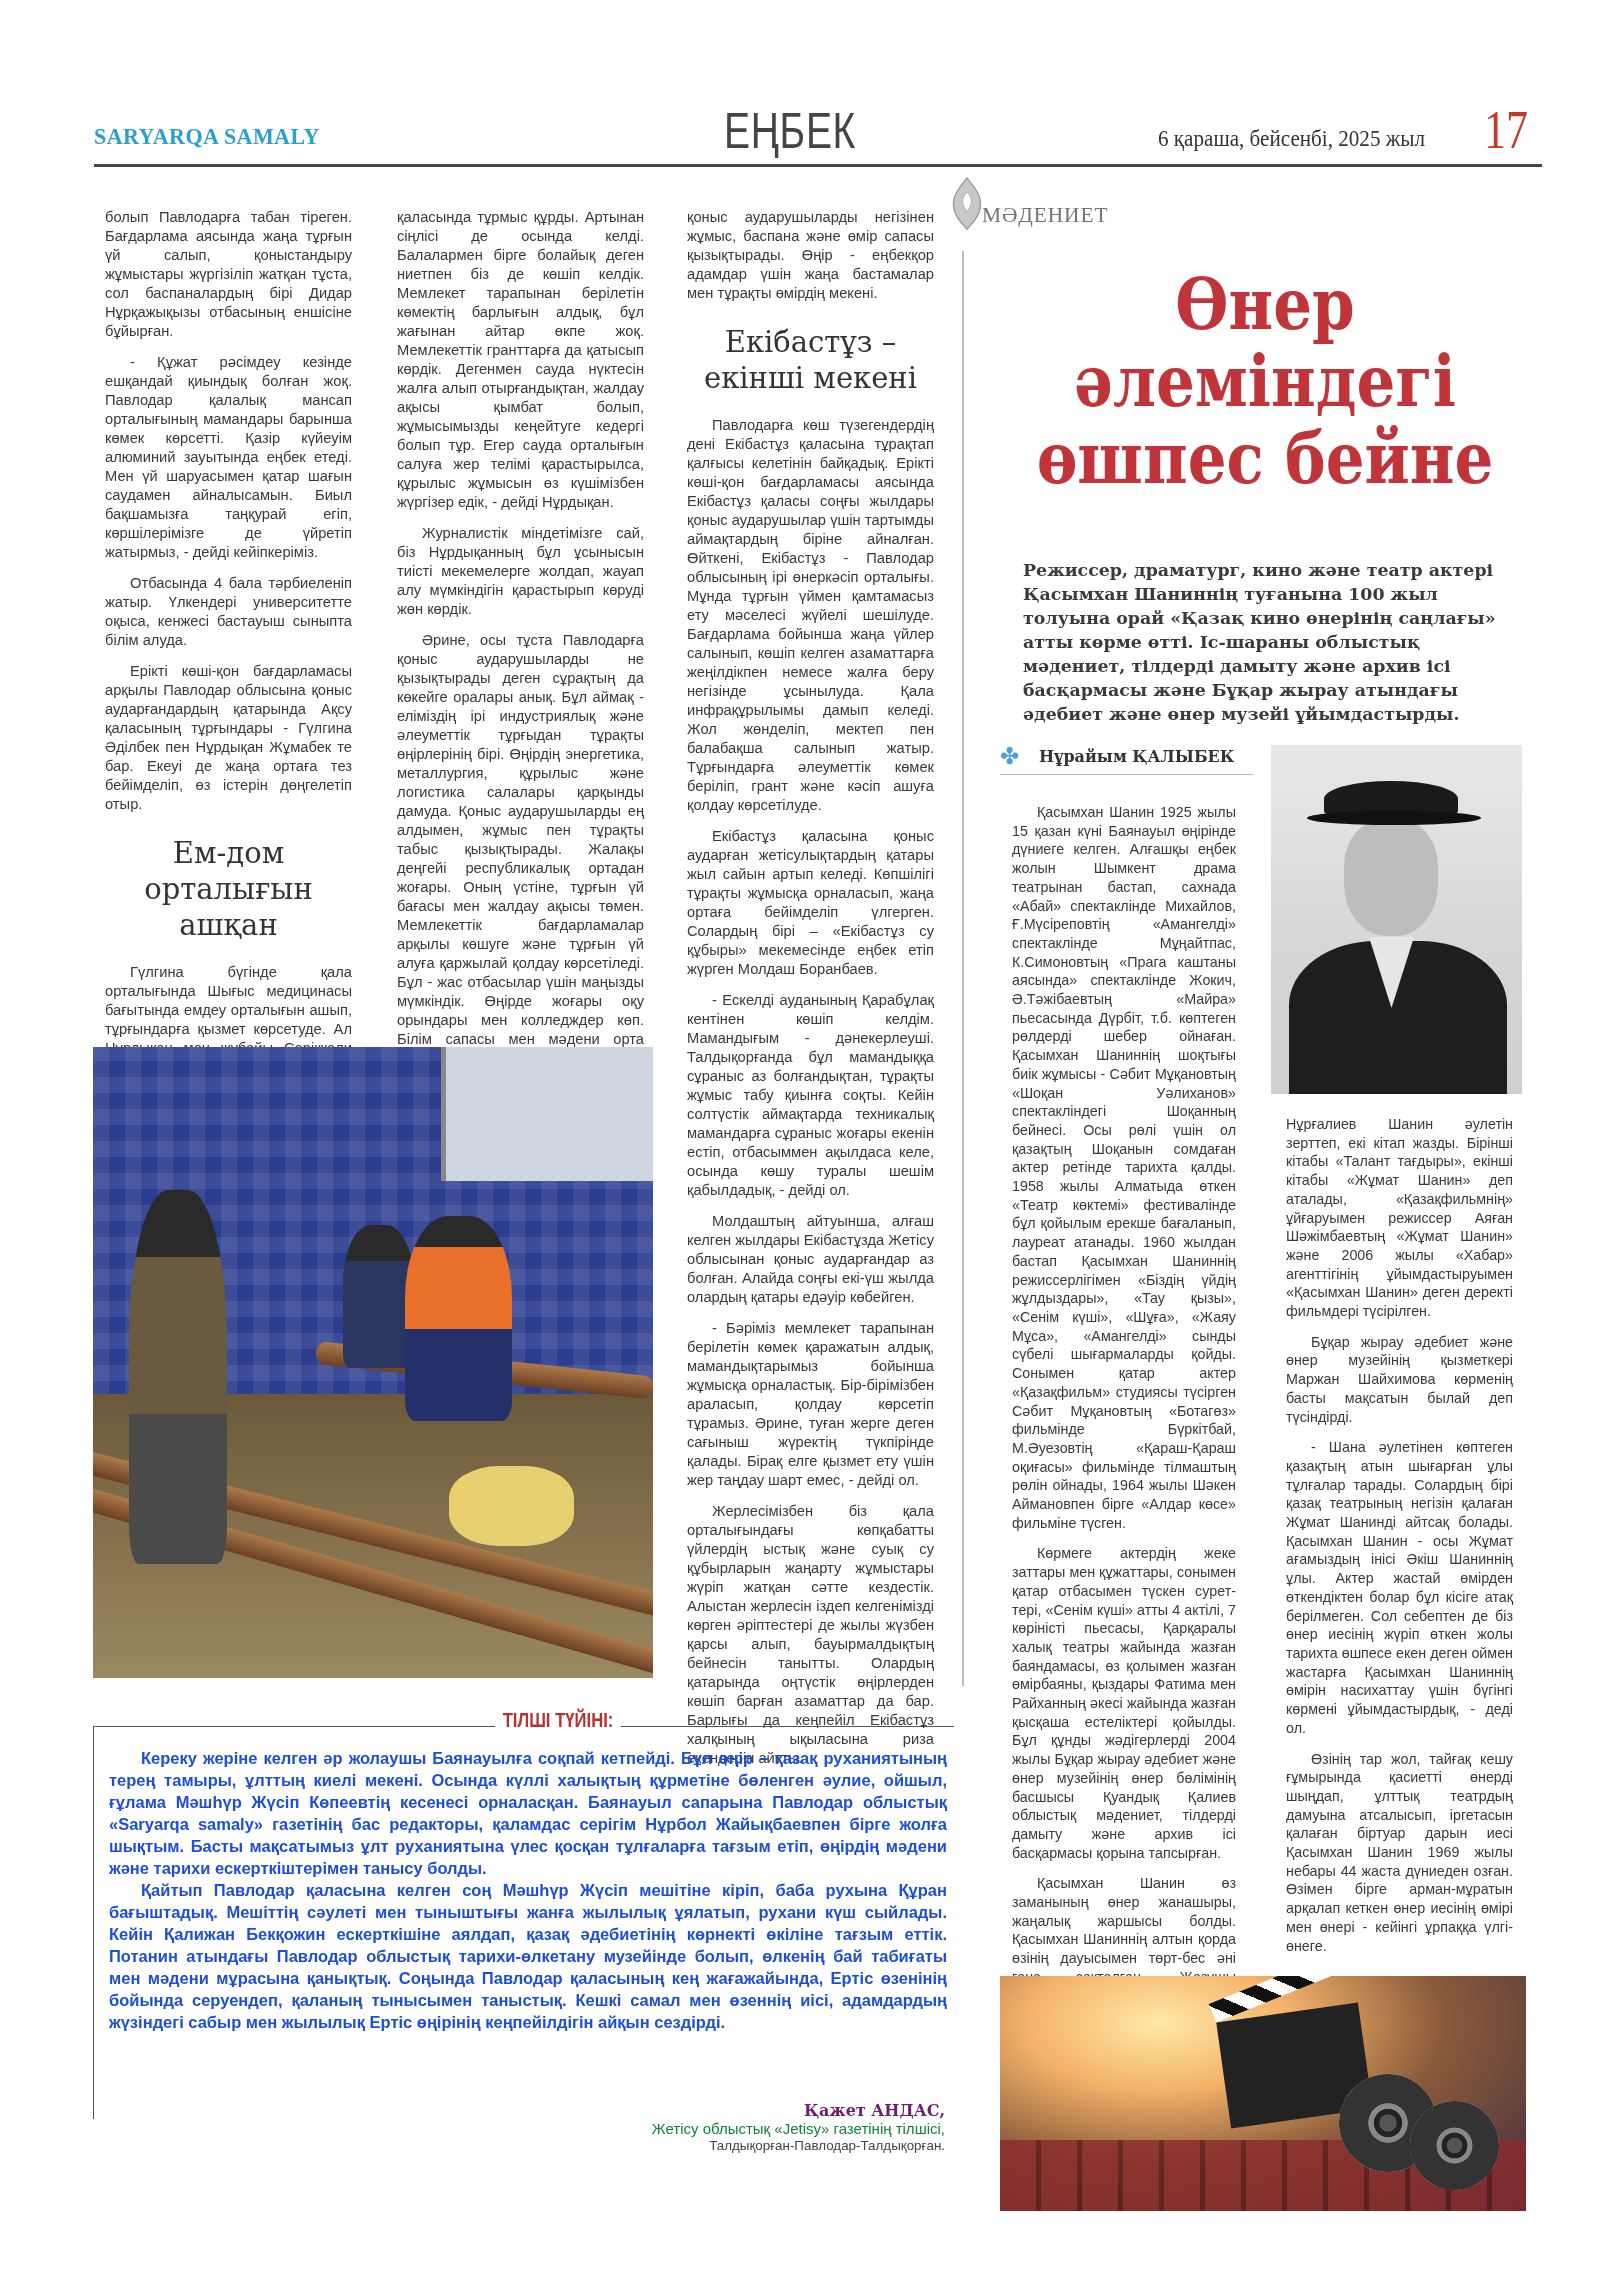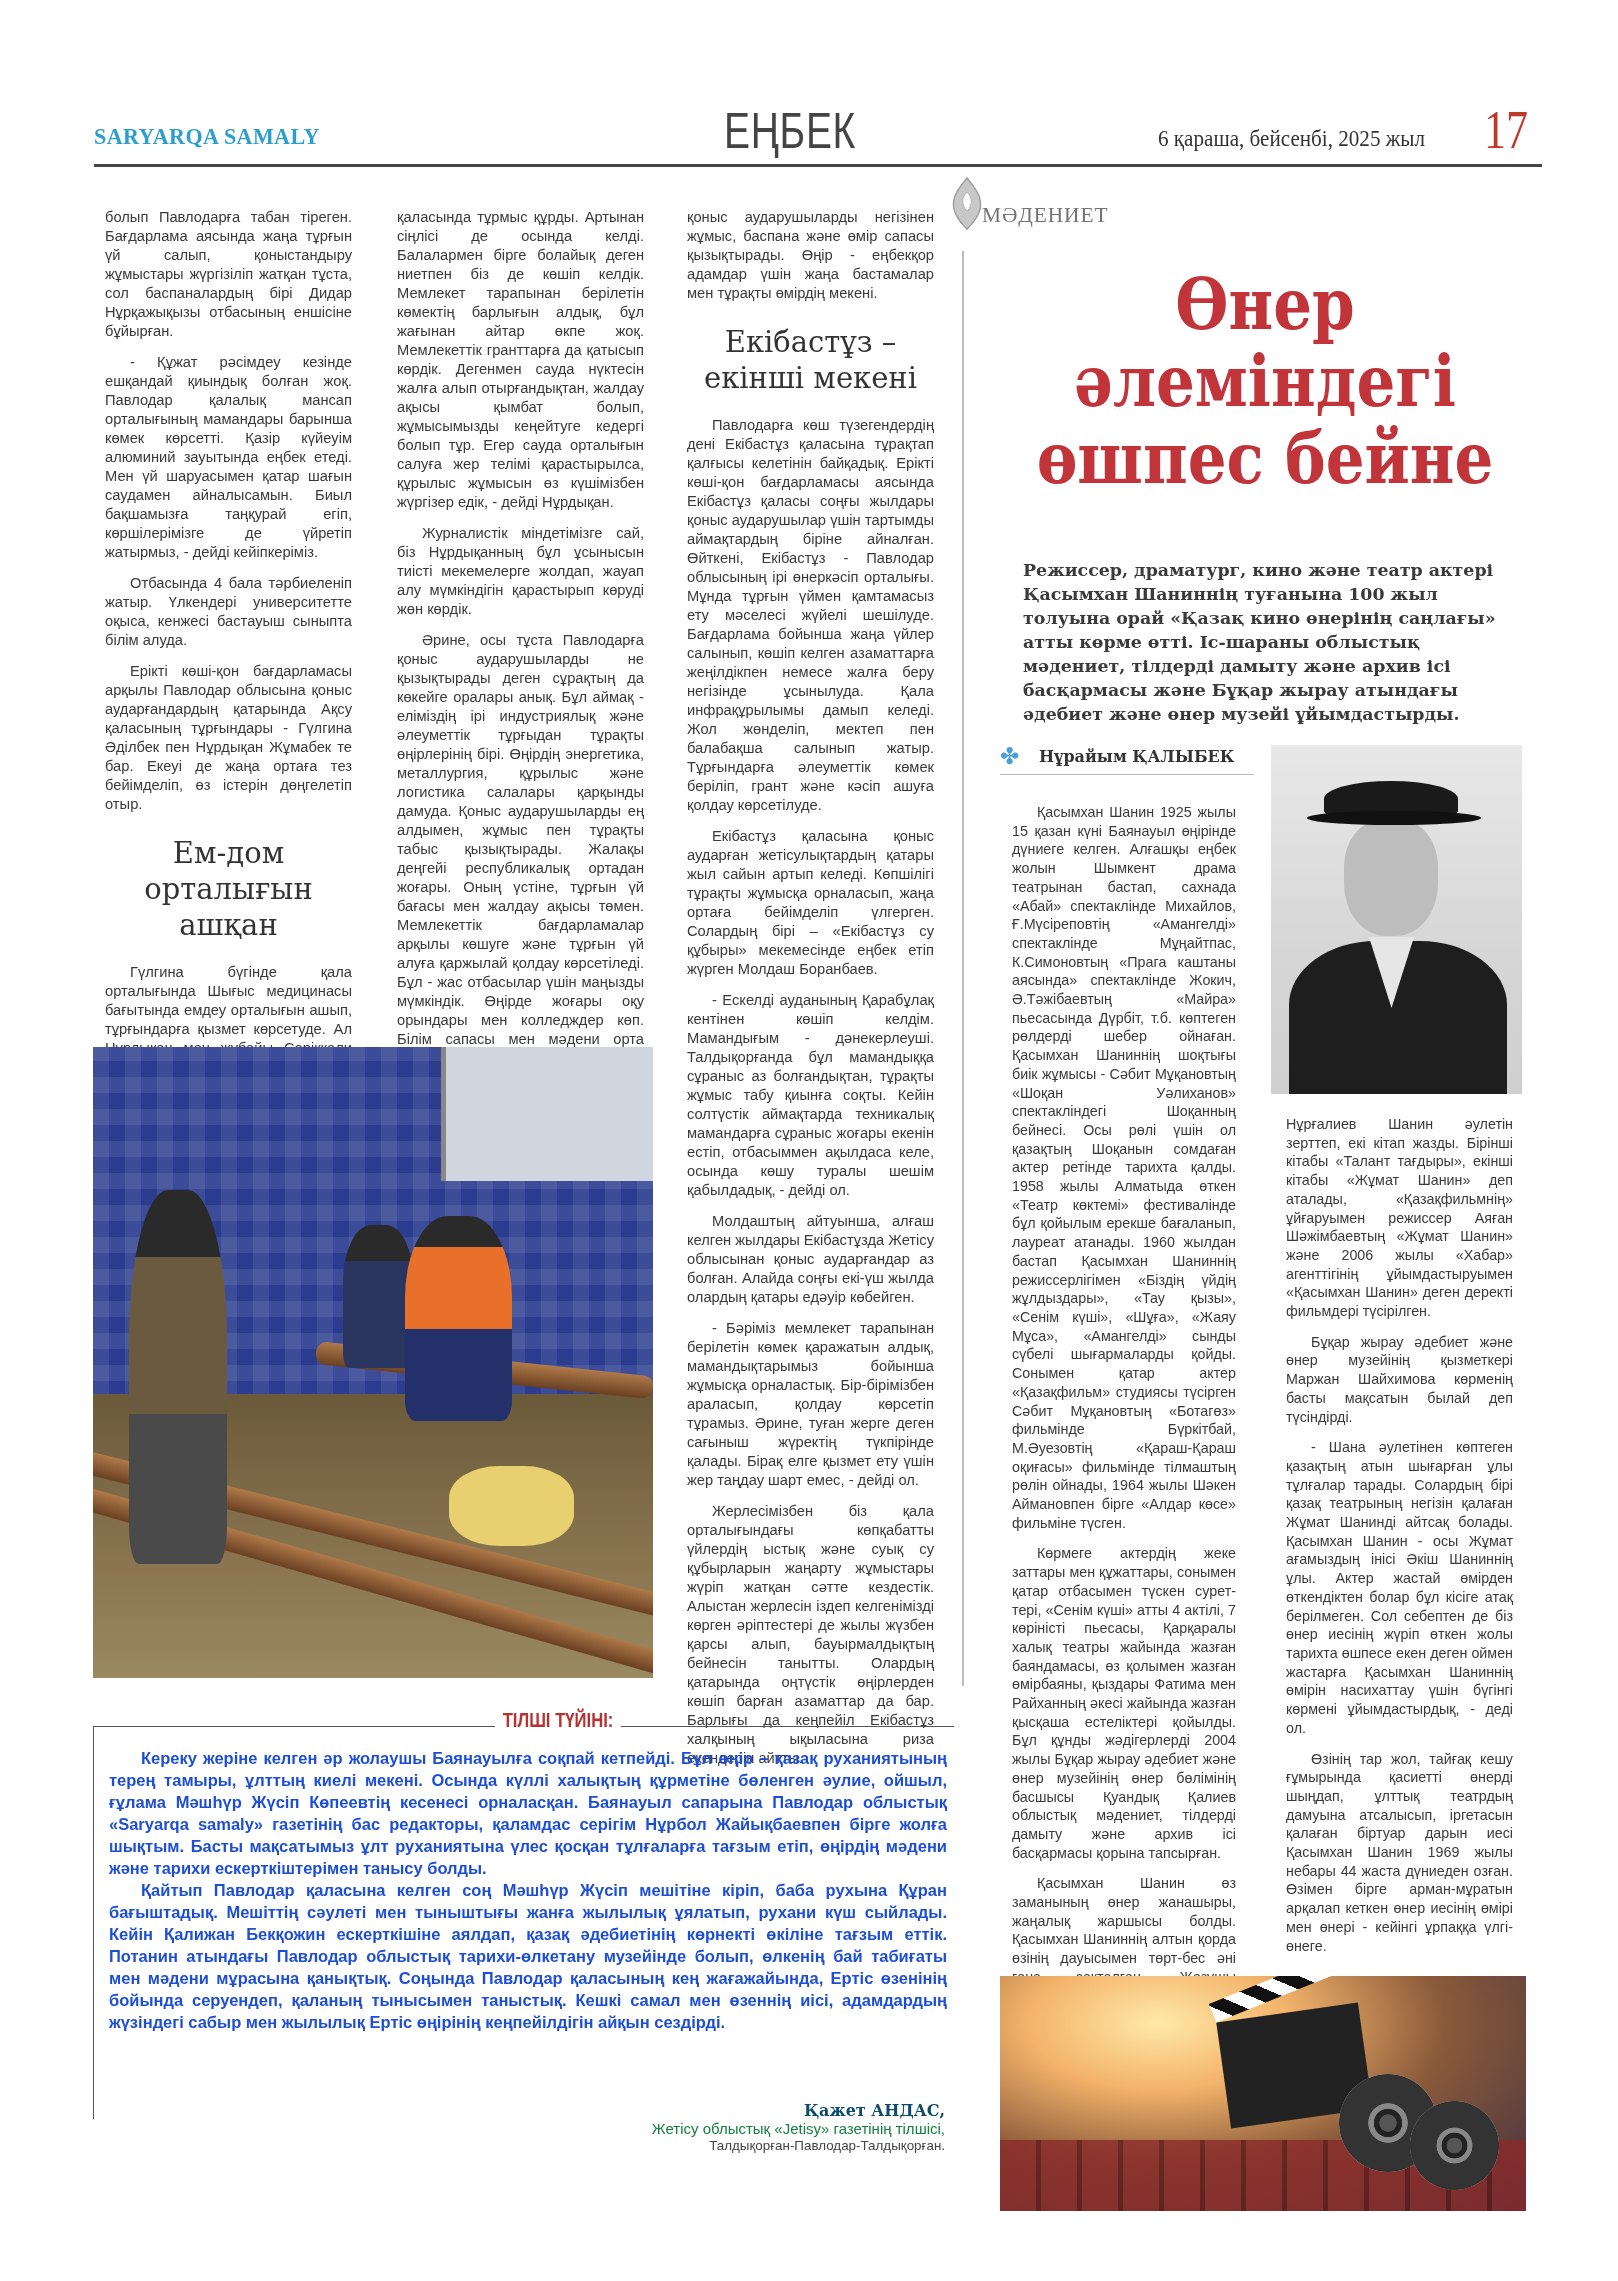--- a/index.html
+++ b/index.html
@@ -25,21 +25,21 @@
   #photo .window{position:absolute;left:348px;top:0;width:212px;height:134px;background:#cfd6e0;border-left:5.3px solid #888;}
   #photo .ground{position:absolute;left:0;top:55%;width:100%;height:45%;background:linear-gradient(180deg,#6b5a3a,#8a7550 60%,#9a8a60);}
   #photo .pipe{position:absolute;height:23px;background:linear-gradient(180deg,#b07a4a,#6a4022);border-radius:10.7px;transform-origin:left center;}
   #photo .worker{position:absolute;border-radius:40% 40% 10% 10%;}
   
   #tilshi-box{left:93px;top:1726px;width:860px;height:392px;border-left:1.8px solid #555;border-top:1.8px solid #555;}
   #tilshi-title{left:495px;top:1709px;font-family:"Liberation Sans",sans-serif;font-weight:bold;font-size:19.6px;color:#b83232;background:#fff;padding:0 9px;transform:scaleX(0.85);transform-origin:left;}
   #tilshi-text{left:109px;top:1747px;width:838px;font-family:"Liberation Sans",sans-serif;font-weight:bold;font-size:16.5px;line-height:22px;color:#1d4ed8;text-align:justify;}
   #tilshi-text p{margin:0;text-indent:32px;}
   #signature{left:535px;top:2101px;width:410px;text-align:right;}
-  #sig-name{font-family:"DejaVu Serif",serif;font-weight:bold;font-size:16px;color:#0c4a6e;}
+  #sig-name{font-family:"DejaVu Serif",serif;font-weight:bold;font-size:16px;color:#701a75;}
   #sig-role{font-size:15px;line-height:17px;color:#15803d;}
   
   #culture-logo{left:950px;top:176px;width:34px;height:55px;}
   #culture-label{left:982px;top:203px;font-family:"Liberation Serif",serif;font-size:21.4px;color:#737373;letter-spacing:0.9px;}
   #vrule{left:962px;top:251px;width:1.8px;height:1435px;background:#bbb;}
   #headline{left:971px;top:266px;width:588px;text-align:center;font-family:"DejaVu Serif",serif;font-weight:bold;font-size:71px;line-height:77px;color:#c0343a;transform:scaleX(0.86);transform-origin:center;}
   #lead{left:1023px;top:558px;width:503px;font-family:"DejaVu Serif",serif;font-weight:bold;font-size:17.4px;line-height:24px;color:#3a3a3a;}
   #author{left:1000px;top:747px;width:254px;height:27px;border-bottom:1.8px solid #bbb;}
   #author-icon{position:absolute;left:0;top:-3.6px;font-size:23px;color:#4aa0d8;}
   #author-name{position:absolute;left:39px;top:0;font-family:"DejaVu Serif",serif;font-weight:bold;font-size:16px;color:#333;}

